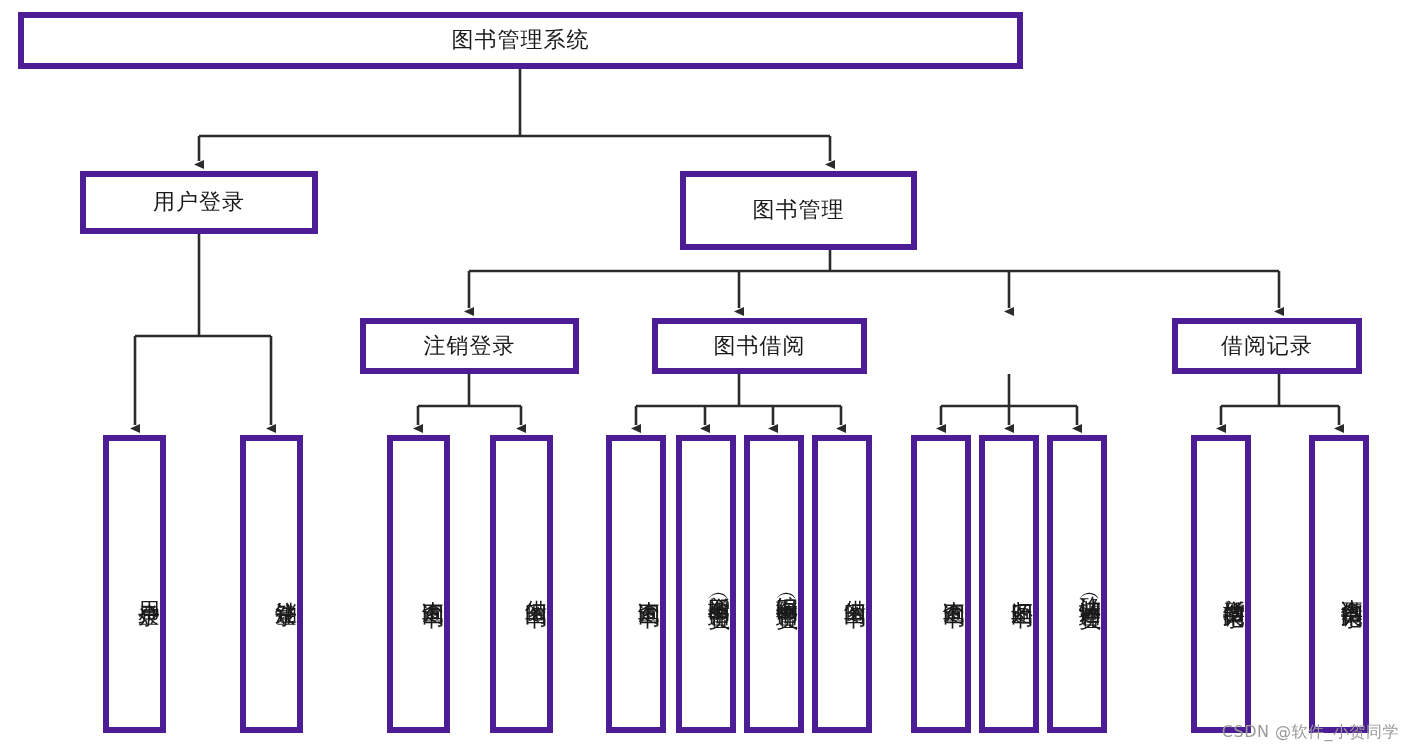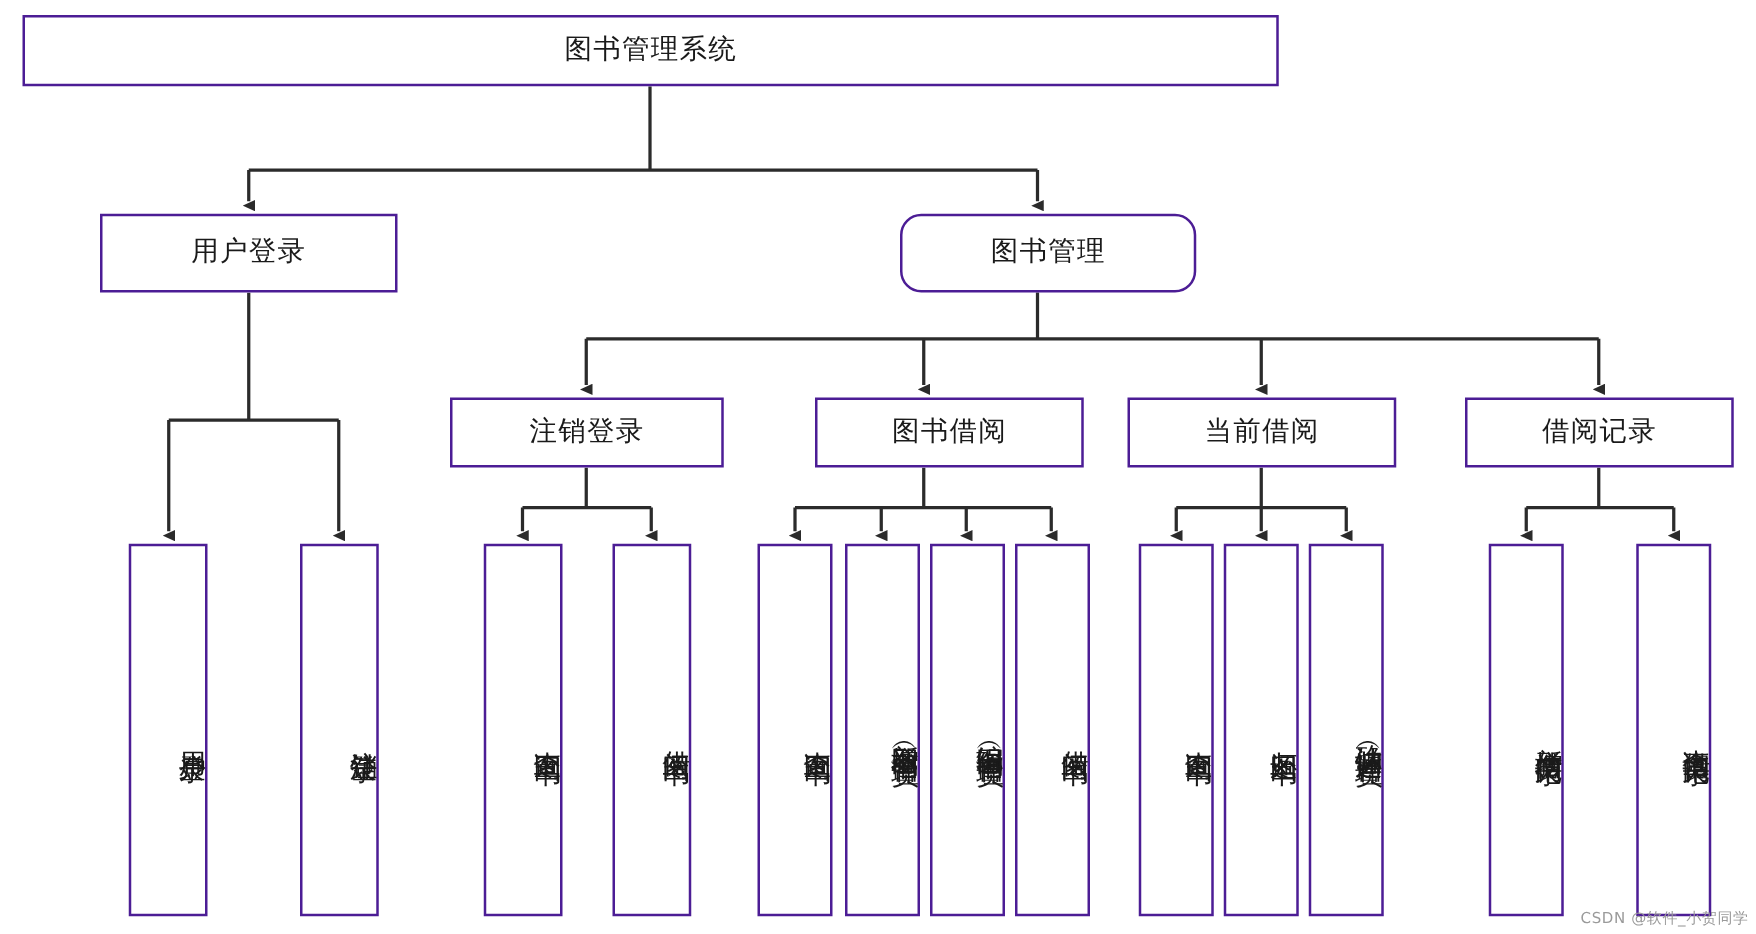--- a/index.html
+++ b/index.html
@@ -21,21 +21,21 @@
     position: absolute;
     left: 0;
     top: 0;
     width: 1405px;
     height: 747px;
     pointer-events: none;
   }
   .node {
     position: absolute;
     box-sizing: border-box;
-    border: 2px solid #4c1d95;
+    border: 6px solid #4c1d95;
     background: #ffffff;
     display: flex;
     align-items: center;
     justify-content: center;
     color: #1a1a1a;
   }
   .node-h {
     font-size: 22px;
     letter-spacing: 1px;
     line-height: 1.1;
@@ -53,21 +53,21 @@
   }
   .node-v .vtext {
     writing-mode: vertical-rl;
     text-orientation: upright;
     white-space: nowrap;
   }
   #watermark {
     position: absolute;
     right: 6px;
     bottom: 4px;
-    font-size: 12px;
+    font-size: 16px;
     color: #9a9a9a;
     white-space: nowrap;
     letter-spacing: 0.5px;
   }
 </style>
 </head>
 <body>
 
 <div id="canvas">
 
@@ -121,34 +121,31 @@
     </g>
   </svg>
 
   <div class="node node-h" style="left:18px; top:12px; width:1005px; height:57px;">
     <span>图书管理系统</span>
   </div>
 
   <div class="node node-h" style="left:80px; top:171px; width:238px; height:63px;">
     <span>用户登录</span>
   </div>
-  <div class="node node-h" style="left:720px; top:171px; width:237px; height:63px;border-radius:17px;">
+  <div class="node node-h" style="left:680px; top:171px; width:237px; height:79px;">
     <span>图书管理</span>
   </div>
 
   <div class="node node-h" style="left:360px; top:318px; width:219px; height:56px;">
     <span>注销登录</span>
   </div>
   <div class="node node-h" style="left:632px; top:318px; width:215px; height:56px;margin-left:20px;">
     <span>图书借阅</span>
   </div>
-  <div class="node node-h" style="left:902px; top:318px; width:215px; height:56px;">
-    <span>当前借阅</span>
-  </div>
-  <div class="node node-h" style="left:1172px; top:318px; width:215px; height:56px;">
+  <div class="node node-h" style="left:1172px; top:318px; width:190px; height:56px;">
     <span>借阅记录</span>
   </div>
 
   <div class="node node-v" style="left:103px; top:435px; width:63px; height:298px;">
     <span class="vtext">用户登录</span>
   </div>
   <div class="node node-v" style="left:240px; top:435px; width:63px; height:298px;">
     <span class="vtext">注销登录</span>
   </div>
 

